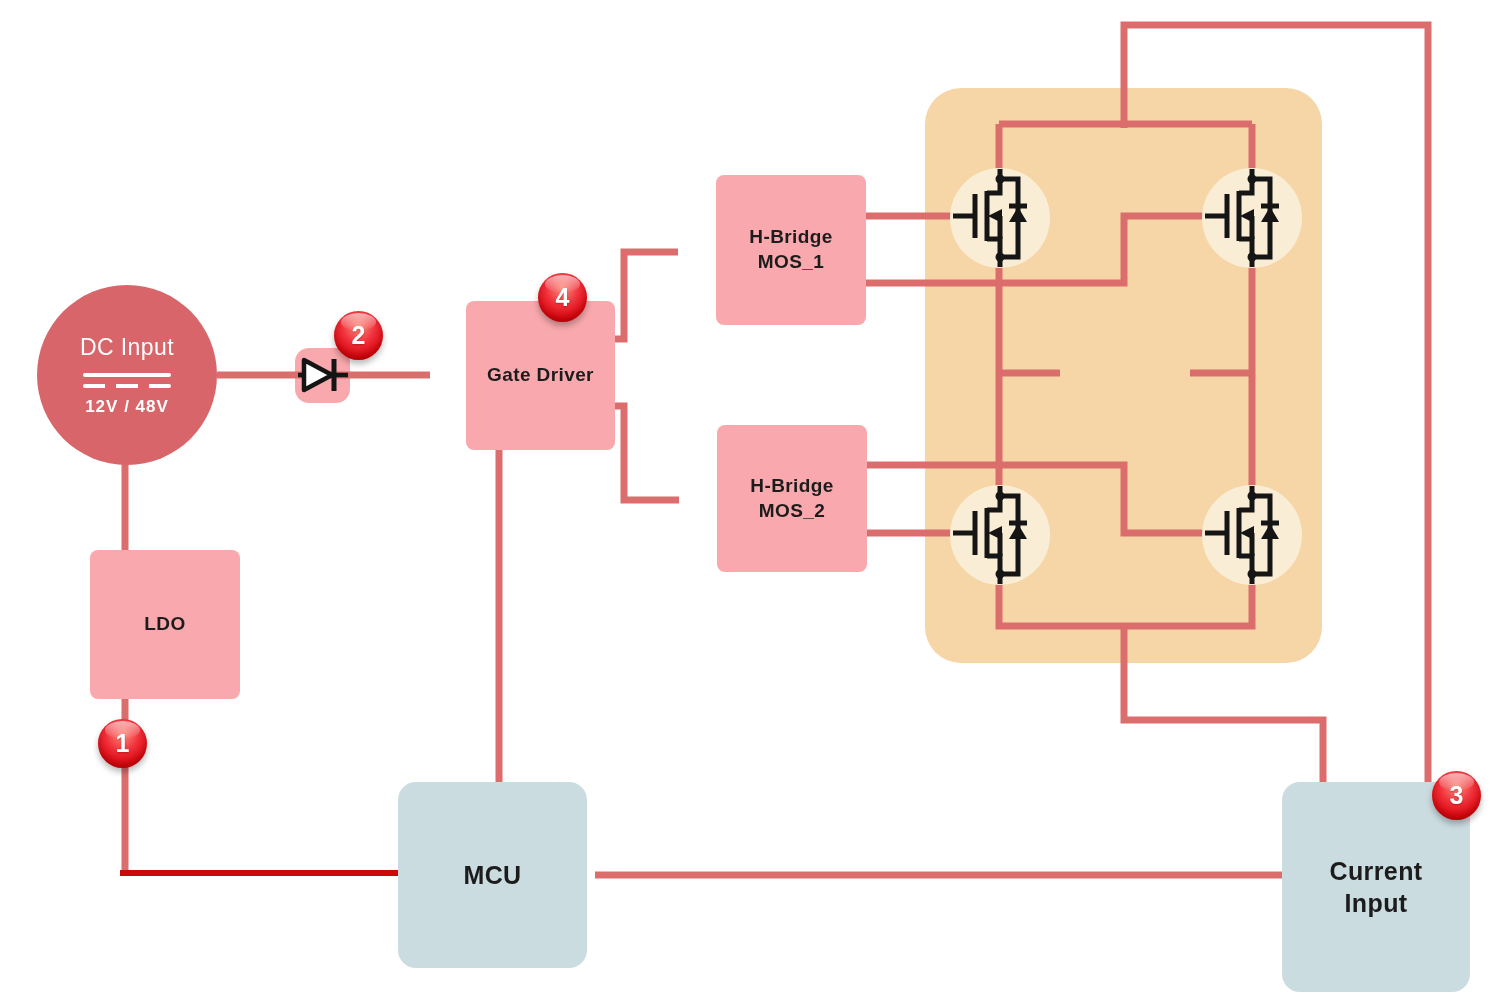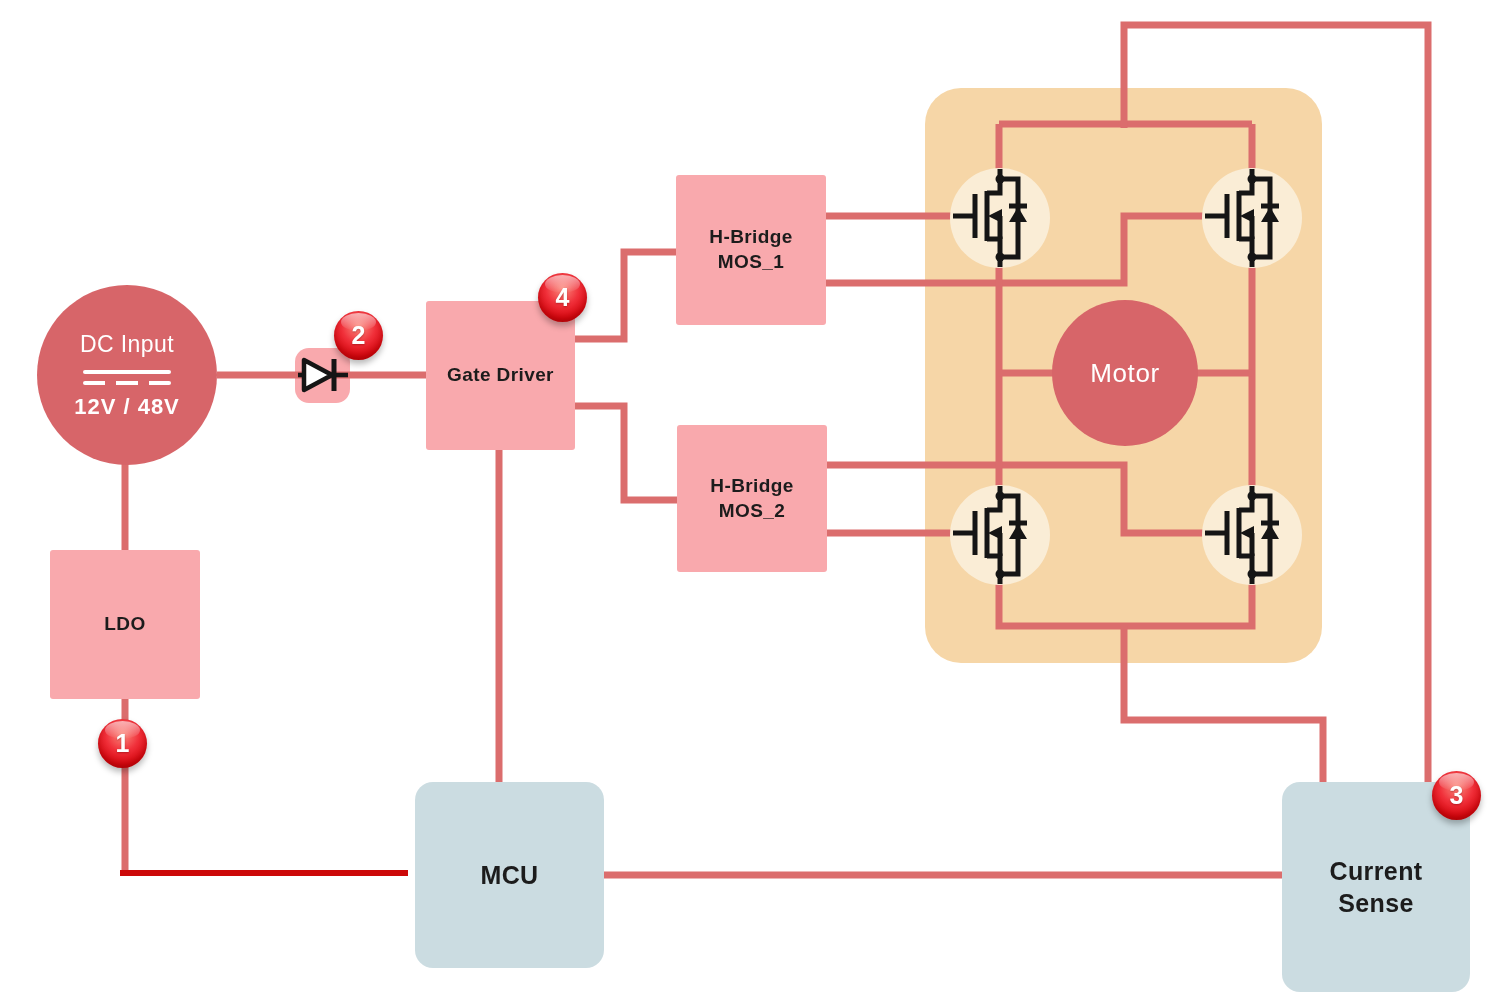--- a/index.html
+++ b/index.html
@@ -24,45 +24,45 @@
   .fillblk{fill:#151515;stroke:none;}
   .diode-line{stroke:#151515;stroke-width:4.5;fill:none;}
   .diode-bar{stroke:#151515;stroke-width:5;fill:none;}
   .diode-tri{fill:#ffffff;stroke:#151515;stroke-width:4.5;stroke-linejoin:round;}
 
   .block{
     position:absolute;z-index:2;display:flex;flex-direction:column;
     align-items:center;justify-content:center;text-align:center;
     color:var(--text-dark);letter-spacing:.4px;
   }
-  .rounded{border-radius:3px;}
+  .rounded{border-radius:8px;margin-left:40px;}
   .pink-bg{background:var(--pink);}
   .slate-bg{background:var(--slate);border-radius:18px;}
   .rose-bg{background:var(--rose);color:var(--text-light);}
   .lbl-sm{font-size:19px;font-weight:700;line-height:1.3;}
   .lbl-lg{font-size:25px;font-weight:600;line-height:1.3;}
 
   .dc-circle{
     left:37px;top:285px;width:180px;height:180px;border-radius:50%;
   }
   .dc-title{font-size:23px;font-weight:400;}
-  .dc-sub{font-size:22px;font-weight:600;margin-top:9px;letter-spacing:1px;}
+  .dc-sub{font-size:17px;font-weight:600;margin-top:9px;letter-spacing:1px;}
   .battery{width:88px;margin-top:12px;}
   .battery .solid{height:4px;background:#fff;border-radius:2px;}
   .battery .dashed{
     height:4px;margin-top:7px;border-radius:2px;
     background:repeating-linear-gradient(90deg,#fff 0 22px,transparent 22px 33px);
   }
 
   .ldo{left:50px;top:550px;width:150px;height:149px;}
   .gate-driver{left:426px;top:301px;width:149px;height:149px;}
   .mos1{left:676px;top:175px;width:150px;height:150px;}
   .mos2{left:677px;top:425px;width:150px;height:147px;}
   .motor{left:1052px;top:300px;width:146px;height:146px;border-radius:50%;font-size:26px;font-weight:500;letter-spacing:.6px;}
-  .mcu{left:415px;top:782px;width:189px;height:186px;}
+  .mcu{left:398px;top:782px;width:189px;height:186px;}
   .cs{left:1282px;top:782px;width:188px;height:210px;}
 
   .badge{
     position:absolute;z-index:3;width:49px;height:49px;border-radius:50%;
     display:flex;align-items:center;justify-content:center;
     color:#fff;font-size:25px;font-weight:700;
     background:radial-gradient(circle at 50% 32%, #fb8a7e 0%, #f0303a 40%, var(--badge-red) 72%, #a30004 100%);
     box-shadow:0 4px 6px rgba(0,0,0,.28), inset 0 -4px 6px rgba(120,0,0,.35);
     text-shadow:0 1px 2px rgba(100,0,0,.4);
   }
@@ -164,31 +164,28 @@
   <div class="block pink-bg rounded lbl-sm mos1">
     <span>H-Bridge</span>
     <span>MOS_1</span>
   </div>
 
   <div class="block pink-bg rounded lbl-sm mos2">
     <span>H-Bridge</span>
     <span>MOS_2</span>
   </div>
 
-  <div class="block rose-bg motor">
-    <span>Motor</span>
-  </div>
 
   <div class="block slate-bg lbl-lg mcu">
     <span>MCU</span>
   </div>
 
   <div class="block slate-bg lbl-lg cs">
     <span>Current</span>
-    <span>Sense</span>
+    <span>Input</span>
   </div>
 
   <div class="badge badge-1">
     <span>1</span>
   </div>
   <div class="badge badge-2">
     <span>2</span>
   </div>
   <div class="badge badge-3">
     <span>3</span>

